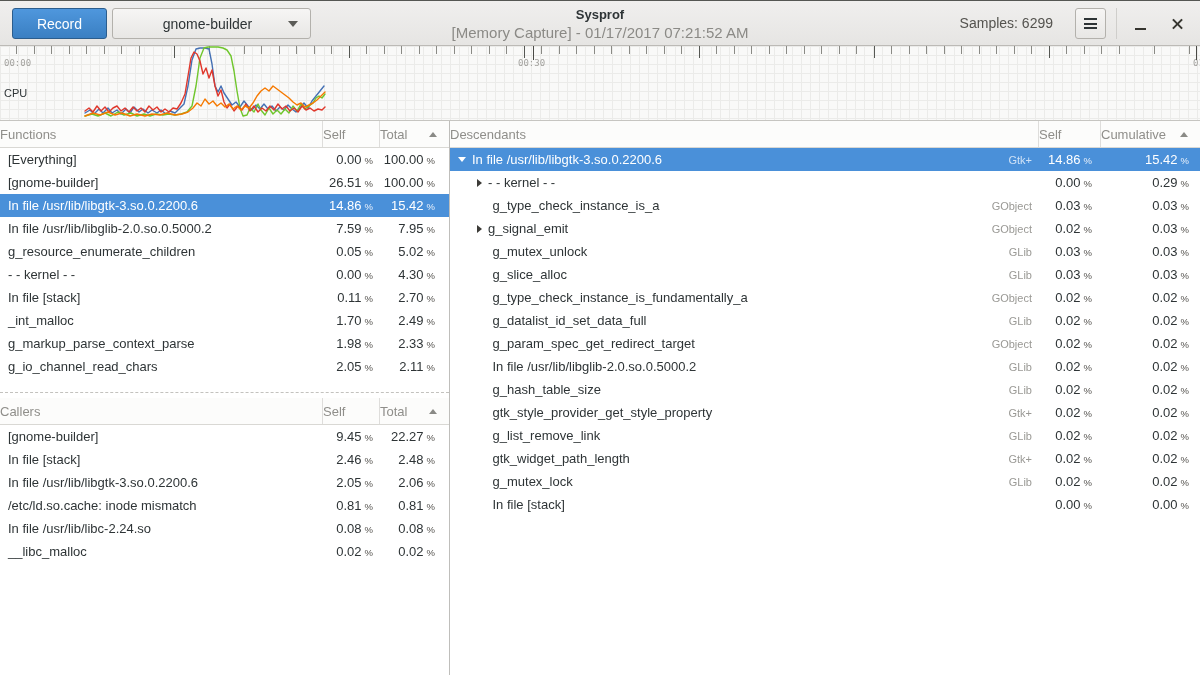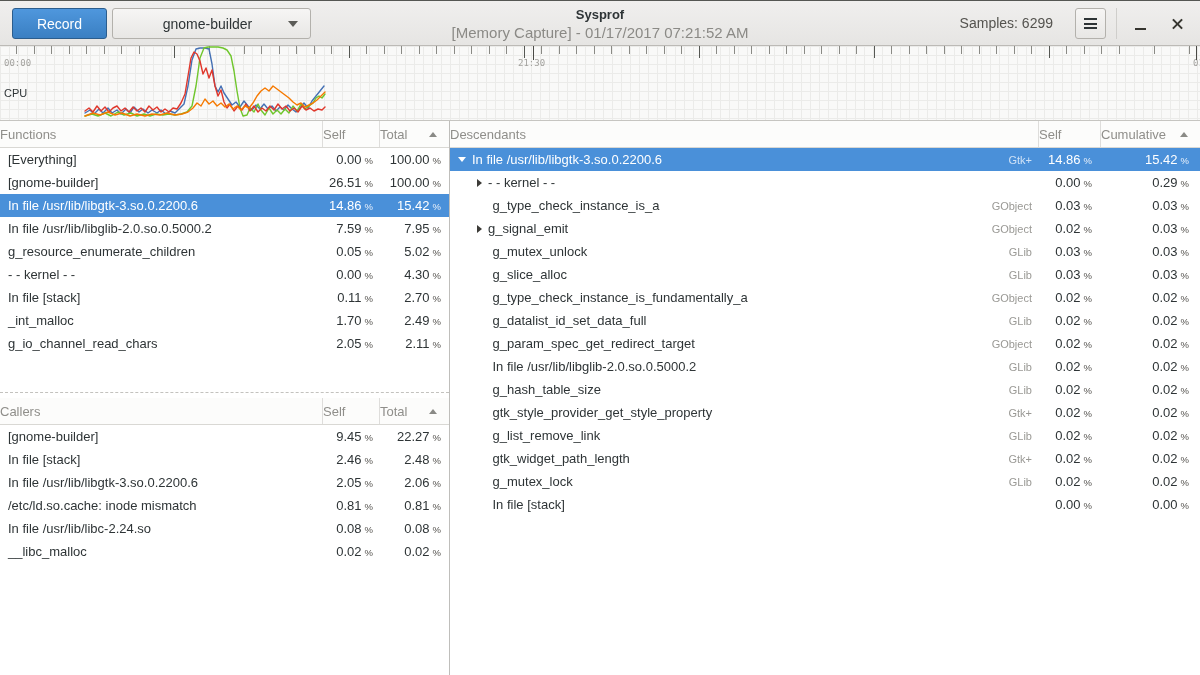--- a/index.html
+++ b/index.html
@@ -74,21 +74,21 @@
   .rows-functions { height:245px; flex:0 0 245px; border-bottom:1px dashed #c3c2be; }
   .rows-callers { flex:1; }
   .rows-desc { flex:1; }
   .callers-section { margin-top:5px; display:flex; flex-direction:column; flex:1; min-height:0; }
 
   .row { height:23px; display:flex; align-items:center; cursor:default; }
   .row.selected { background:#4a90d9; color:#fff; }
   .cell-name { flex:1; display:flex; align-items:center; overflow:hidden; white-space:nowrap; padding-left:8px; }
   .cell-num { text-align:right; font-size:13px; }
   .cn-self2 { width:57px; flex:0 0 57px; padding-right:6px; }
-  .cn-total { width:70px; flex:0 0 70px; padding-right:8px; }
+  .cn-total { width:70px; flex:0 0 70px; padding-right:14px; }
   .cn-self3 { width:62px; flex:0 0 62px; padding-right:8px; }
   .cn-cum { width:100px; flex:0 0 100px; padding-right:11px; }
   .pct { font-size:9.5px; margin-left:3px; color:#55534f; }
   .row.selected .pct { color:#e8f0fa; }
   .tag { margin-left:auto; font-size:11px; color:#9a9995; padding-right:6px; }
   .row.selected .tag { color:#cfe2f7; }
 
   .expander { width:0; height:0; margin-right:6px; flex:0 0 auto; }
   .exp-collapsed { border-top:4px solid transparent; border-bottom:4px solid transparent; border-left:5.5px solid #3c3b37; }
   .exp-expanded { border-left:4px solid transparent; border-right:4px solid transparent; border-top:5.5px solid #fff; }
@@ -129,21 +129,21 @@
 
   <div class="graph">
     <svg id="cpu-svg" width="1200" height="75" viewBox="0 0 1200 75">
         <polyline points="85,67 90,64 94,68 99,63 103,67 108,62 112,67 117,64 121,68 126,63 130,67 134,61 139,66 143,63 148,67 152,64 157,67 161,64 166,68 170,65 175,67 180,62 184,58 188,40 192,14 196,3 200,2 205,2 209,3 212,18 215,40 218,46 221,40 224,47 228,53 232,59 236,56 240,61 244,55 248,60 252,64 256,59 260,63 264,58 268,63 272,60 276,65 280,61 284,64 288,59 292,63 296,66 300,62 304,57 308,62 312,55 316,50 320,45 324,40" fill="none" stroke="#4470b4" stroke-width="1.4" stroke-linejoin="round" stroke-linecap="round"></polyline>
         <polyline points="85,70 92,68 98,70 105,67 111,70 118,66 124,69 131,67 137,70 144,68 150,70 156,68 163,69 169,68 175,69 181,68 187,66 192,60 196,40 200,12 204,2 208,1 213,1 218,1 223,2 227,4 231,10 234,25 237,45 240,62 243,70 247,69 250,62 254,66 258,58 261,64 265,69 269,62 273,68 277,64 281,68 285,63 289,67 293,60 297,65 301,58 305,63 309,60 313,57 316,52 319,50 322,52 325,48" fill="none" stroke="#6fc62c" stroke-width="1.4" stroke-linejoin="round" stroke-linecap="round"></polyline>
         <polyline points="85,65 89,62 93,66 97,60 101,65 105,61 109,66 113,62 117,60 121,65 125,62 129,66 133,61 137,65 141,62 145,66 149,60 153,64 157,61 161,66 165,63 169,66 173,62 177,63 181,57 185,48 188,30 191,12 194,6 197,8 200,15 203,28 206,22 209,32 212,24 215,40 218,50 221,44 224,56 227,62 230,58 234,65 238,60 242,64 246,58 250,65 254,60 258,66 262,62 266,65 270,60 274,64 278,58 282,63 286,60 290,65 294,62 298,66 302,60 306,64 310,62 314,65 318,63 322,64 325,61" fill="none" stroke="#e0372b" stroke-width="1.4" stroke-linejoin="round" stroke-linecap="round"></polyline>
         <polyline points="85,70 93,67 100,69 108,66 115,69 122,67 130,70 137,68 145,70 152,68 160,69 167,67 175,69 182,68 188,66 193,62 197,57 201,60 205,53 209,58 213,55 217,60 221,57 225,61 229,58 233,63 237,60 241,64 245,60 249,62 253,57 257,50 261,45 265,42 269,45 273,40 277,43 281,46 285,49 289,52 293,56 297,59 301,57 305,61 309,59 313,57 317,54 321,50 325,46" fill="none" stroke="#f57900" stroke-width="1.4" stroke-linejoin="round" stroke-linecap="round"></polyline>
       </svg>
     <span class="cpu-label">CPU</span>
     <span class="time-label" style="left:4px">00:00</span>
-    <span class="time-label" style="left:518px">21:30</span>
+    <span class="time-label" style="left:518px">00:30</span>
     <span class="time-label" style="left:1193px">01:00</span>
     <span class="major-tick" style="left:533px"></span>
     <span class="major-tick" style="left:1196px"></span>
   </div>
 
   <div class="main">
 
     <div class="pane-left">
       <div class="tv-header">
         <div class="hc hc-name">Functions</div>
@@ -186,20 +186,25 @@
           </div>
           <div class="row">
             <div class="cell-name">In file [stack]</div>
             <div class="cell-num cn-self2"><span>0.11</span><span class="pct">%</span></div>
             <div class="cell-num cn-total"><span>2.70</span><span class="pct">%</span></div>
           </div>
           <div class="row">
             <div class="cell-name">_int_malloc</div>
             <div class="cell-num cn-self2"><span>1.70</span><span class="pct">%</span></div>
             <div class="cell-num cn-total"><span>2.49</span><span class="pct">%</span></div>
+          </div>
+          <div class="row">
+            <div class="cell-name">g_markup_parse_context_parse</div>
+            <div class="cell-num cn-self2"><span>1.98</span><span class="pct">%</span></div>
+            <div class="cell-num cn-total"><span>2.33</span><span class="pct">%</span></div>
           </div>
           <div class="row">
             <div class="cell-name">g_io_channel_read_chars</div>
             <div class="cell-num cn-self2"><span>2.05</span><span class="pct">%</span></div>
             <div class="cell-num cn-total"><span>2.11</span><span class="pct">%</span></div>
           </div>
         </div>
 
       <div class="callers-section">
         <div class="tv-header">

